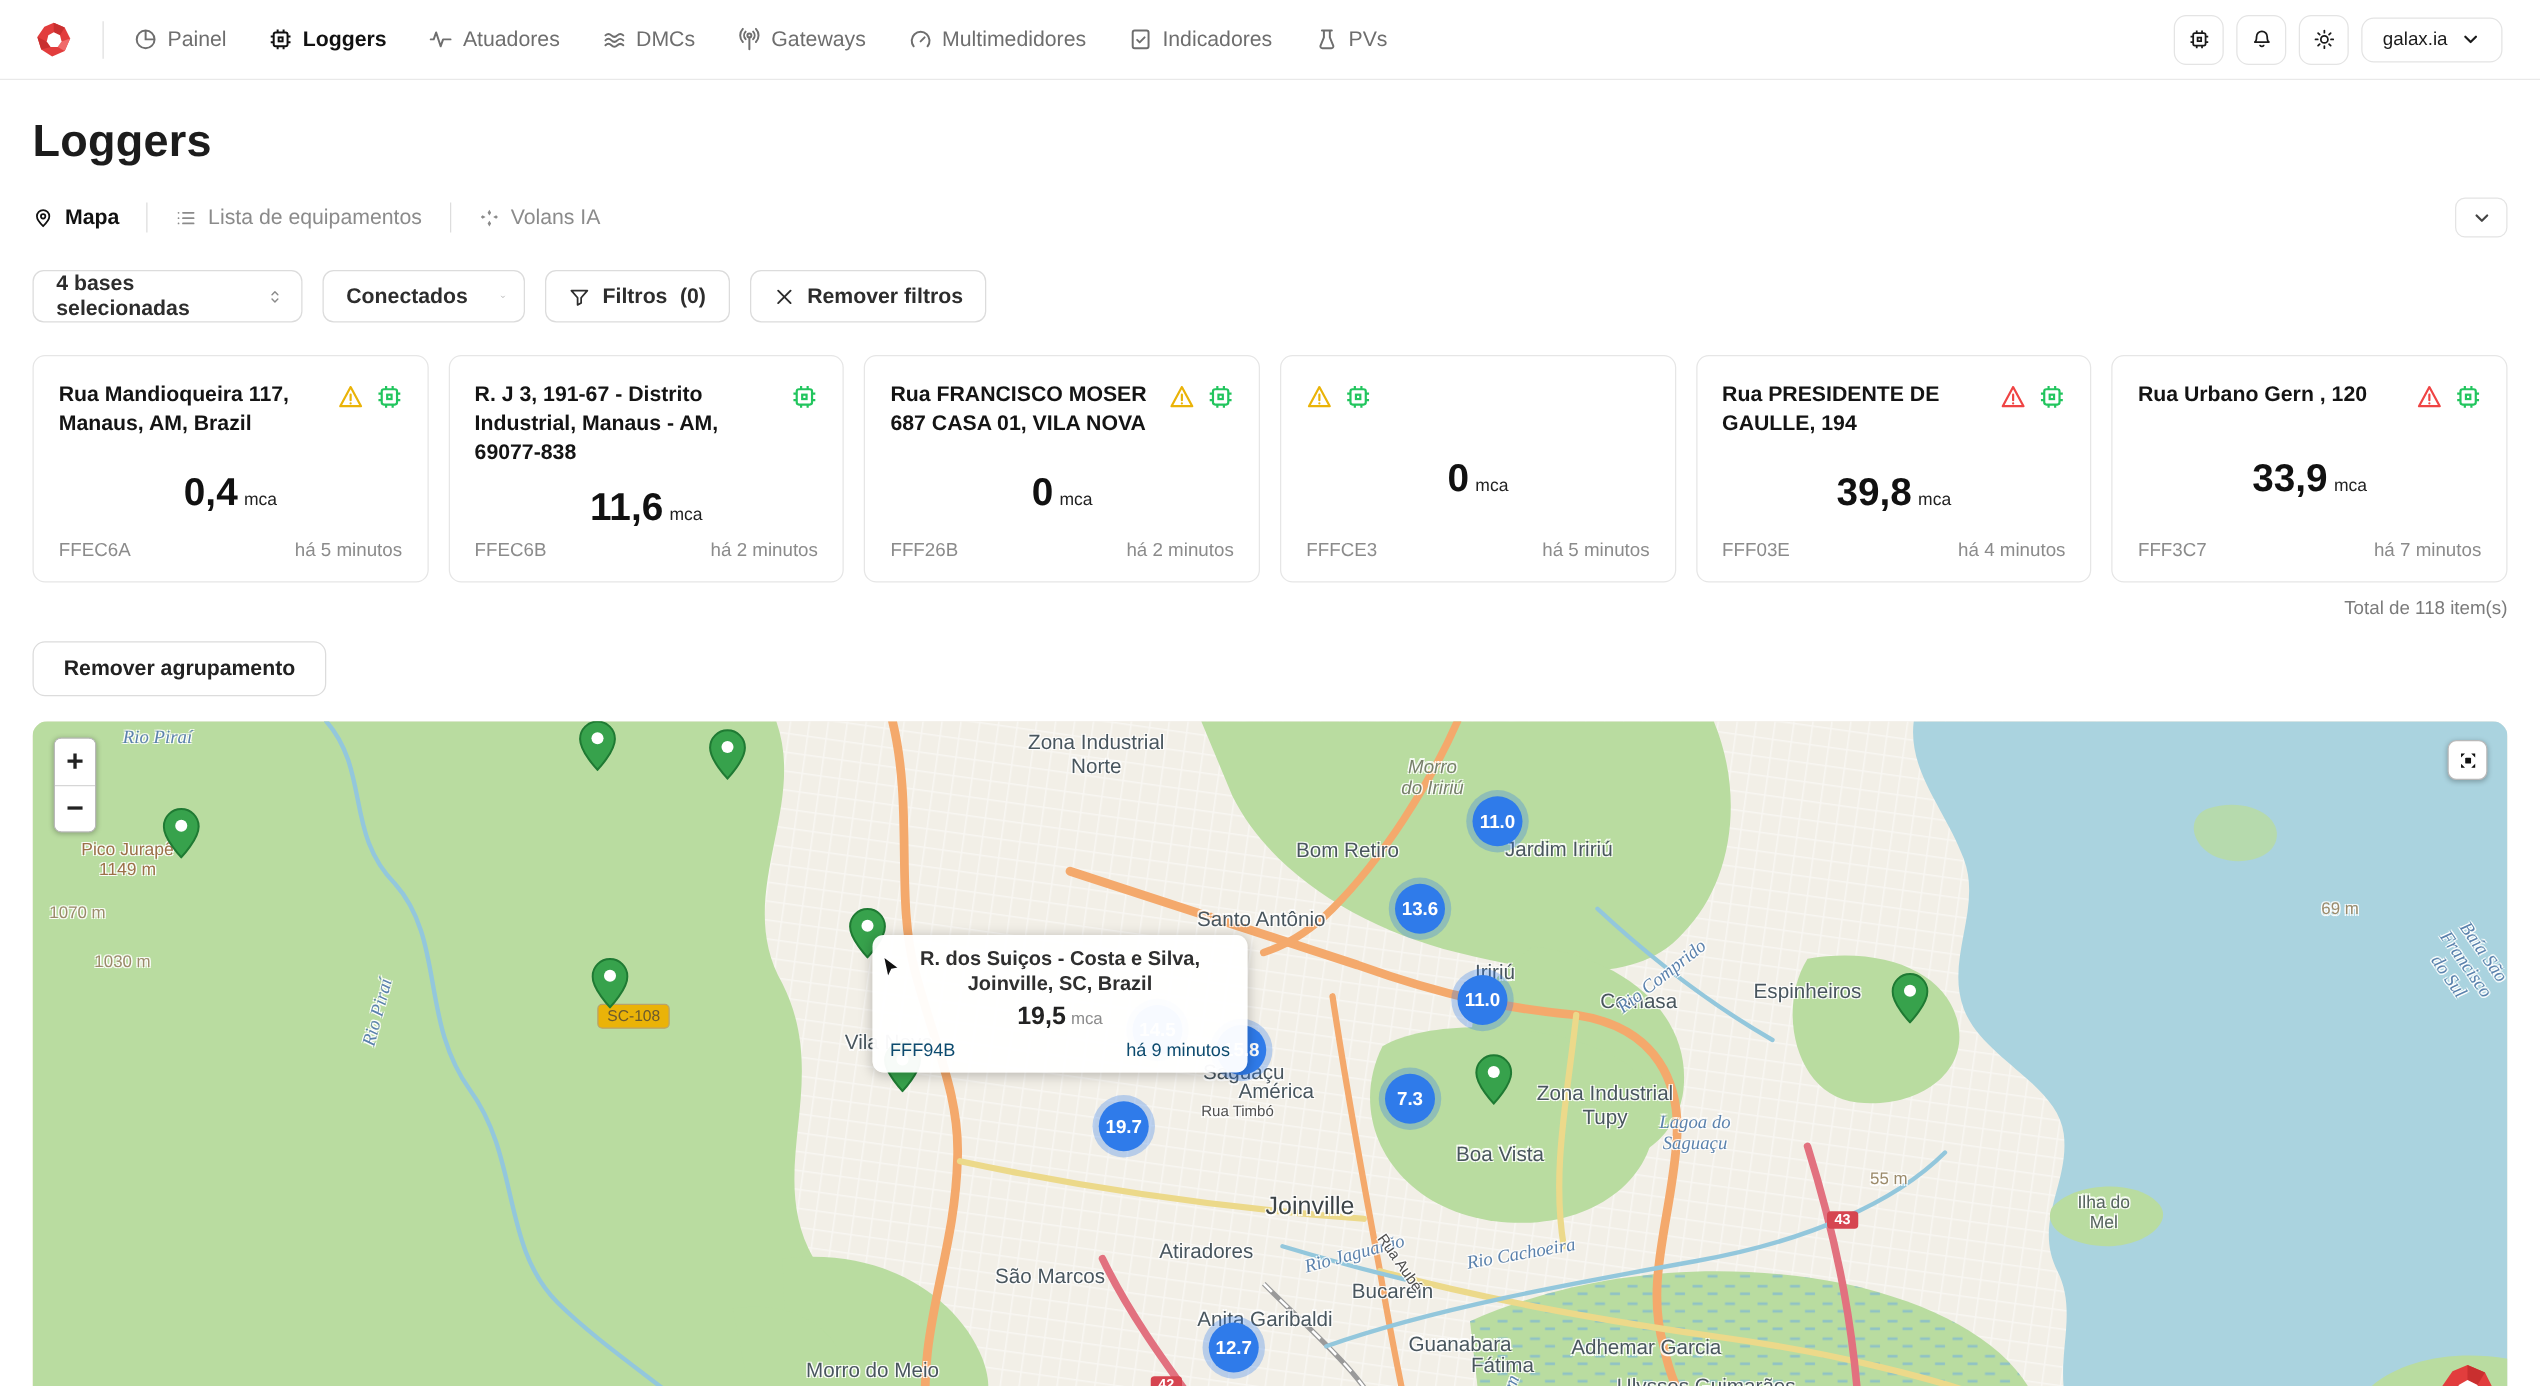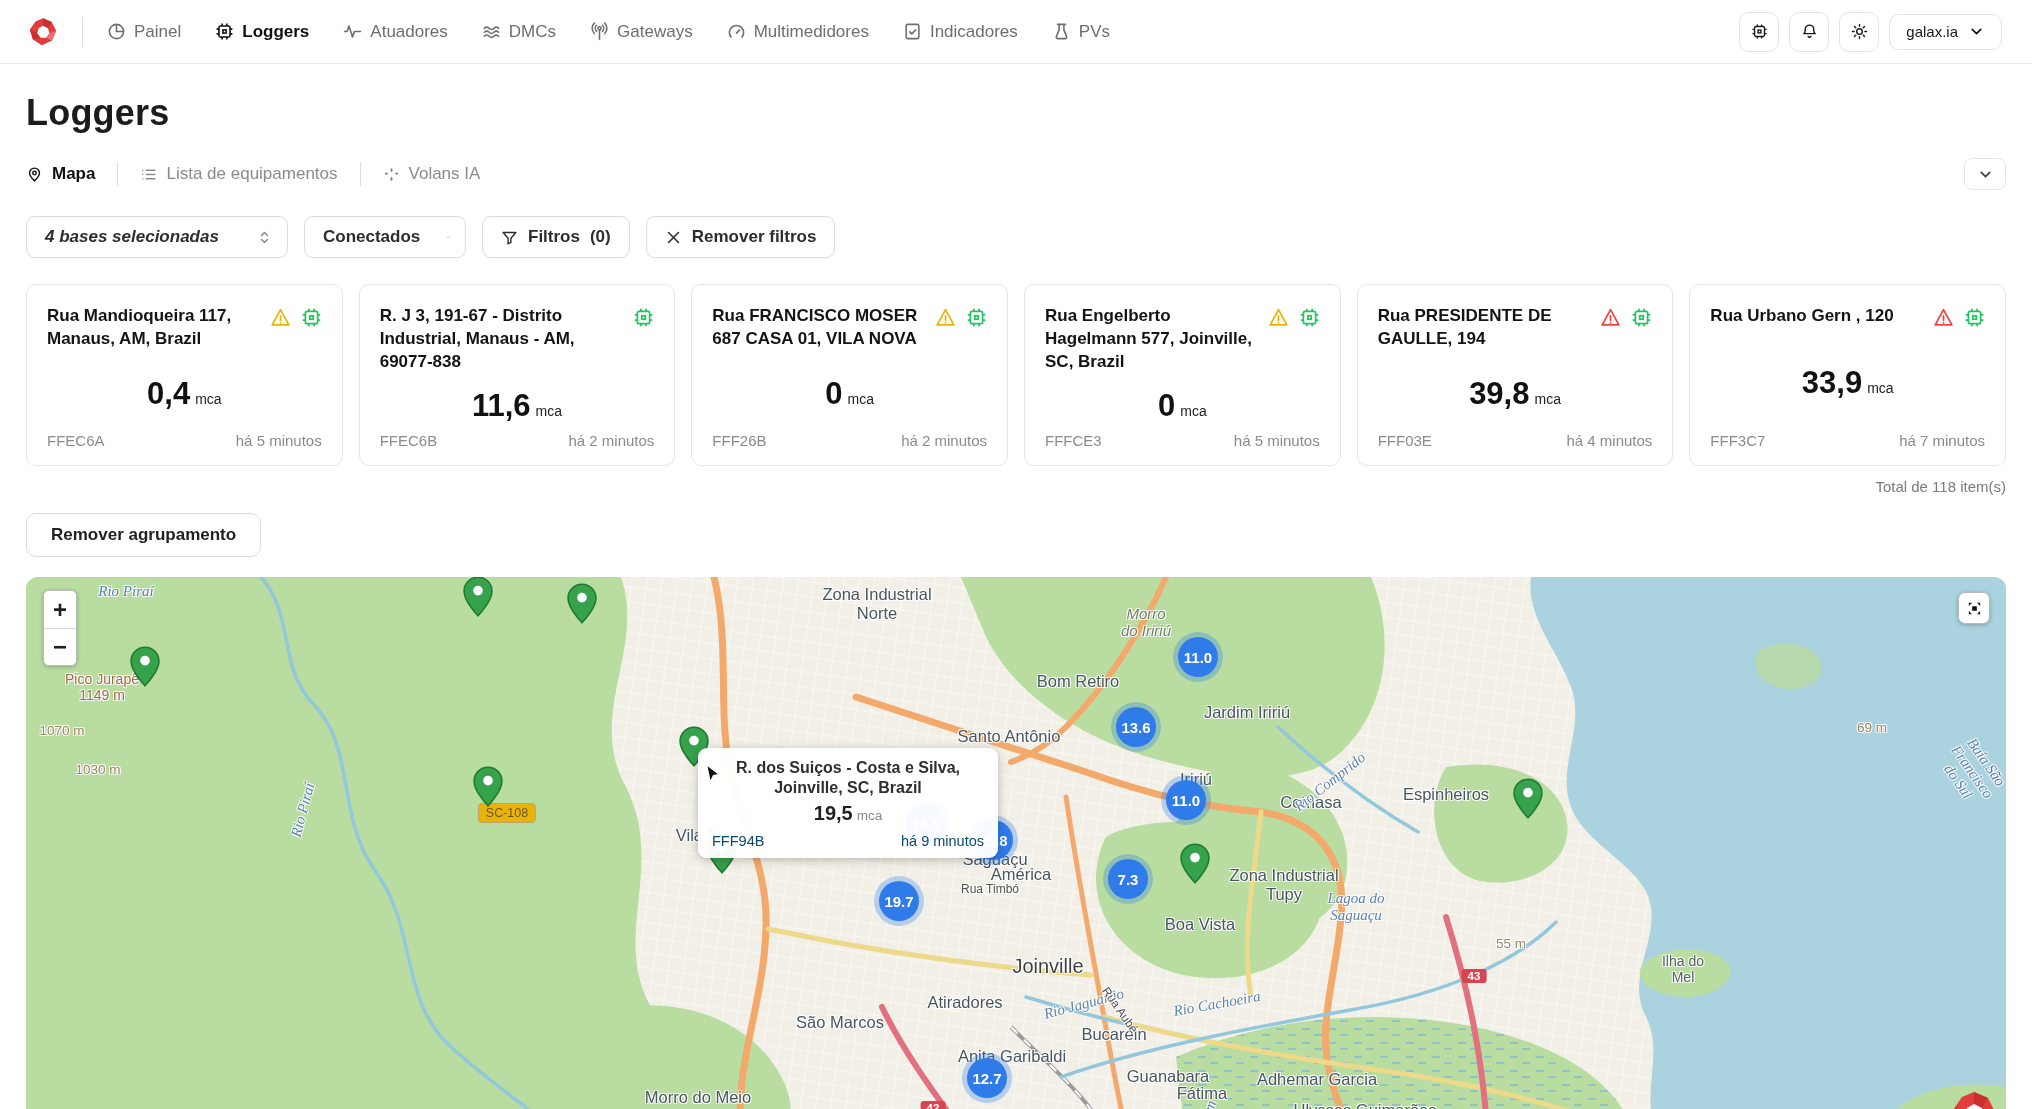--- a/index.html
+++ b/index.html
@@ -37,21 +37,21 @@
 
   
   .filters-row { display:flex; align-items:center; gap:16px; margin-top:26px; }
   .select-box, .filter-btn { height:42px; border:1px solid #dcdcdc; border-radius:9px; background:#fff;
     display:flex; align-items:center; font-size:17px; font-weight:600; color:#2d2d2d; cursor:pointer; }
   .select-box { padding:0 14px 0 18px; justify-content:space-between; }
   .select-box .sel-ic { color:#8a8a8a; margin-left:26px; }
   .select-box svg { width:16px; height:16px; display:block; }
   .filter-btn { padding:0 18px; gap:10px; }
   .filter-btn svg { width:16px; height:16px; }
-  .w-bases { width:262px;font-style:italic; }
+  .w-bases { width:216px; }
   .w-status { width:162px; }
 
   
   .cards-row { display:flex; gap:16px; margin-top:26px; }
   .card { flex:1 1 0; height:182px; border:1px solid #e6e6e6; border-radius:10px; background:#fff;
     padding:20px 20px 16px 20px; display:flex; flex-direction:column; cursor:pointer; }
   .card-head { display:flex; gap:10px; }
   .card-title { font-size:17px; font-weight:700; line-height:1.35; flex:1 1 auto; color:#141414; }
   .card-icons { display:flex; gap:10px; flex:0 0 auto; padding-top:2px; }
   .card-icons svg { width:21px; height:21px; display:block; }
@@ -398,21 +398,20 @@
       <span class="v">0</span><span class="u">mca</span>
     </div>
     <div class="card-foot">
       <span>FFF26B</span>
       <span>há 2 minutos</span>
     </div>
   </div>
 
   <div class="card">
     <div class="card-head">
-      <div class="card-title">Rua Engelberto Hagelmann 577, Joinville, SC, Brazil</div>
       <div class="card-icons">
         <span class="warn ic warn-yellow" style="display: inline-flex; align-items: center; width: 21px; height: 21px;">
               <svg viewBox="0 0 24 24" fill="none" stroke="currentColor" stroke-width="2" stroke-linejoin="round" stroke-linecap="round" style="width: 100%; height: 100%;">
                 <path d="M12 3L2.5 20.5h19z"></path>
                 <path d="M12 10v5M12 17.8v.2"></path>
               </svg>
             </span>
         <span class="chip-green ic" style="display: inline-flex; align-items: center; width: 21px; height: 21px;">
               <svg viewBox="0 0 24 24" fill="none" stroke="currentColor" stroke-width="2" style="width: 100%; height: 100%;">
                 <rect x="5" y="5" width="14" height="14" rx="2"></rect>
@@ -554,21 +553,21 @@
 
     <div id="map-labels">
   <div class="map-label lbl-district" style="left: 851px; top: 27px;">Zona Industrial
 Norte</div>
 
   <div class="map-label lbl-terrain" style="left: 1120px; top: 45px;">Morro
 do Iririú</div>
 
   <div class="map-label lbl-district" style="left: 1052px; top: 104px;">Bom Retiro</div>
 
-  <div class="map-label lbl-district" style="left: 1221px; top: 135px;">Jardim Iririú</div>
+  <div class="map-label lbl-district" style="left: 1221px; top: 103px;">Jardim Iririú</div>
 
   <div class="map-label lbl-district" style="left: 983px; top: 159px;">Santo Antônio</div>
 
   <div class="map-label lbl-district" style="left: 1170px; top: 202px;">Iririú</div>
 
   <div class="map-label lbl-district" style="left: 1285px; top: 225px;">Comasa</div>
 
   <div class="map-label lbl-district" style="left: 1420px; top: 217px;">Espinheiros</div>
 
   <div class="map-label lbl-district" style="left: 969px; top: 282px;">Saguaçu</div>

